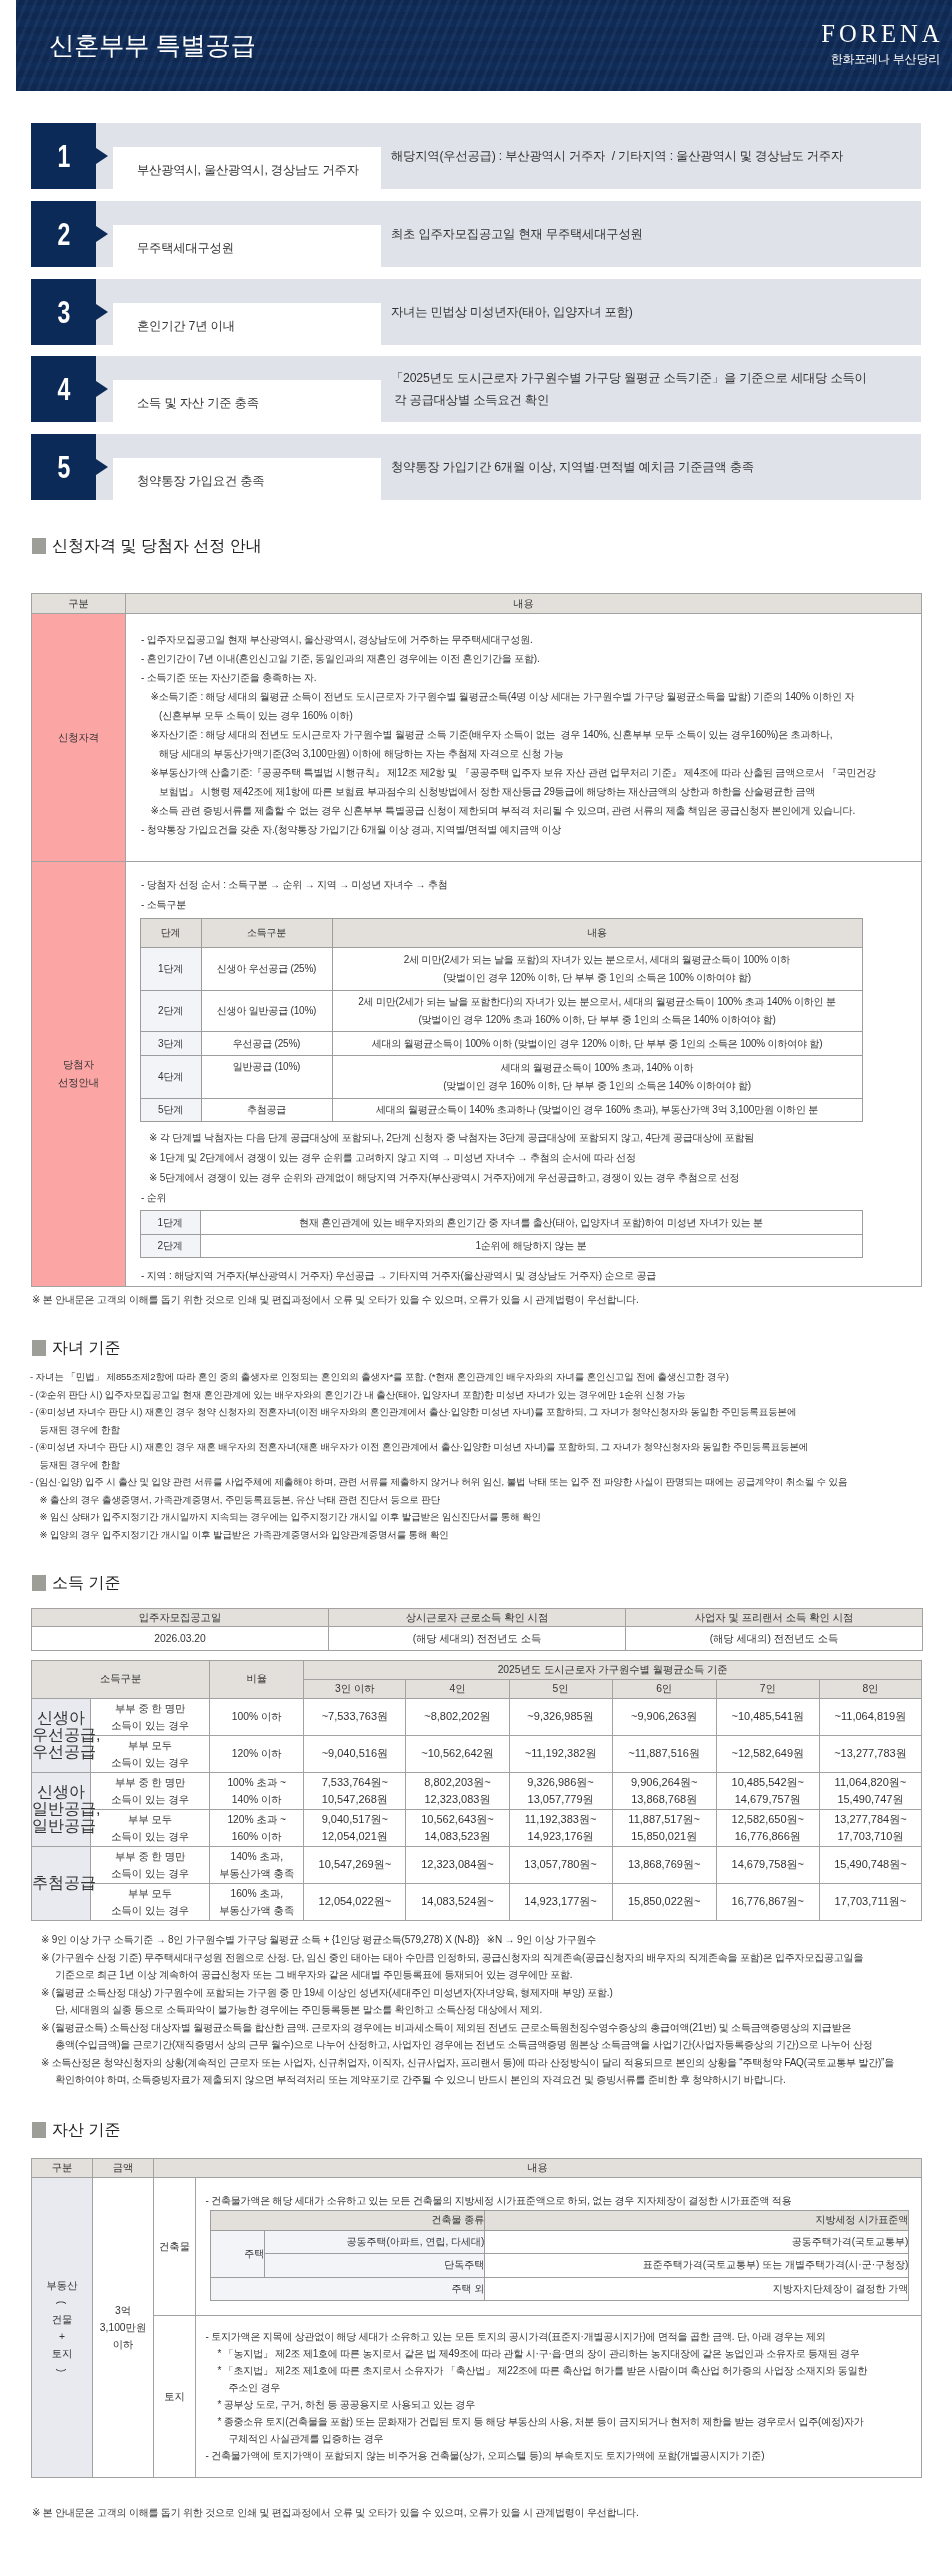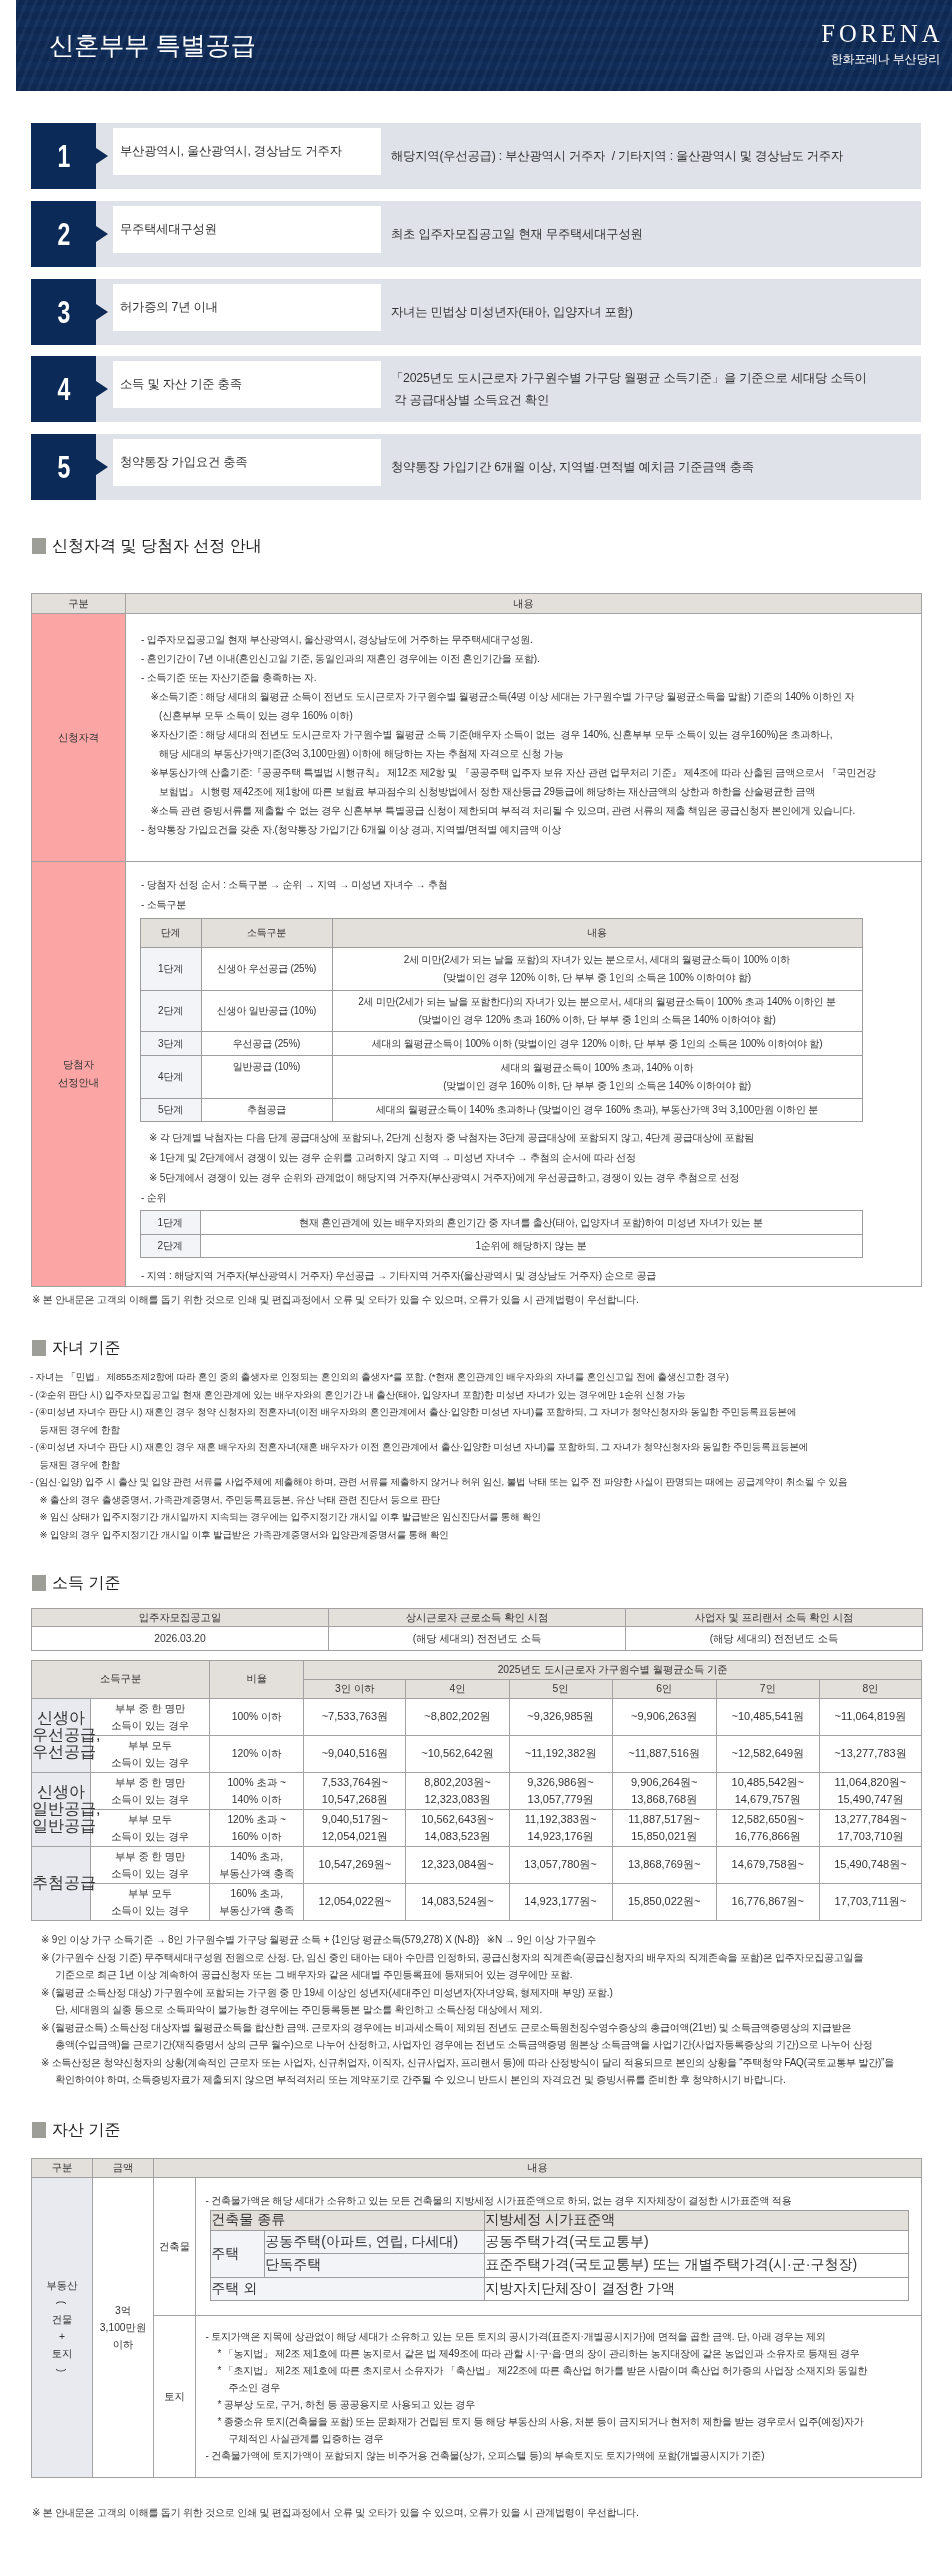--- a/index.html
+++ b/index.html
@@ -13,21 +13,21 @@
     repeating-linear-gradient(0deg, rgba(0,0,0,0.07) 0px, rgba(0,0,0,0.07) 7.1px, rgba(0,0,0,0) 7.1px, rgba(0,0,0,0) 14.3px); }
 .hdr-title { position:absolute; left:33px; top:29px; font-size:25.4px; line-height:33px; color:#fff; letter-spacing:-0.4px; white-space:nowrap; }
 .brand { position:absolute; right:25.4px; top:19px; font-family:"Liberation Serif", serif; font-size:24.6px; line-height:30px; letter-spacing:4px; color:#fff; white-space:nowrap; }
 .brand-sub { position:absolute; right:29px; top:51px; font-size:12px; line-height:16px; color:#fff; white-space:nowrap; letter-spacing:-0.2px; }
 
 
 .step { position:absolute; left:31px; width:890px; height:66px; background:#dfe2e9; }
 .step-num { position:absolute; left:0; top:0; width:65px; height:66px; background:#0c2a57; color:#fff; font-weight:bold; font-size:32px; line-height:66px; text-align:center; }
 .step-num span { display:inline-block; transform:scaleX(0.72); }
 .step-arrow { position:absolute; left:65px; top:24.6px; width:0; height:0; border-top:8px solid transparent; border-bottom:8px solid transparent; border-left:12px solid #0c2a57; }
-.step-box { position:absolute; left:82px; top:5px; width:268px; height:47px; background:#fff; padding-left:7px; font-size:12.3px; line-height:47px; color:#333; white-space:nowrap; letter-spacing:-0.2px; }
+.step-box { position:absolute; left:82px; top:24px; width:268px; height:47px; background:#fff; padding-left:24px; font-size:12.3px; line-height:47px; color:#333; white-space:nowrap; letter-spacing:-0.2px; }
 .step-desc { position:absolute; left:360px; top:0; height:66px; display:flex; align-items:center; font-size:12.3px; line-height:22px; color:#333; white-space:pre; letter-spacing:-0.2px; }
 
 
 .sec-head { position:absolute; left:32px; width:476px; height:19px; }
 .sec-marker { position:absolute; left:0; top:1.6px; width:13.5px; height:16px; background:#9c9e97; }
 .sec-title { position:absolute; left:20px; top:0; font-size:16px; line-height:19px; color:#222; white-space:nowrap; }
 
 
 table { border-collapse:collapse; table-layout:fixed; }
 .tbl { position:absolute; left:31px; width:891px; border-top:1.6px solid #8a8a8a; }
@@ -71,21 +71,21 @@
 
 
 .ast .acat, .ast .aamt { text-align:center; vertical-align:middle; font-size:10.3px; }
 .ast .acat { background:#e8eaef; }
 .vl { line-height:17px; white-space:nowrap; }
 .rot { display:inline-block; transform:rotate(90deg); }
 .ast .sub { text-align:center; vertical-align:middle; font-size:10.3px; }
 .b-cnt { padding:12.7px 0 0 9.5px; }
 .bl { font-size:10px; line-height:19px; white-space:pre; color:#333; letter-spacing:-0.2px; }
 .binner { width:698px; margin-left:4.8px; border-top:1.6px solid #999; }
-.binner th, .binner td { border:0.8px solid #9d9d9d; font-weight:normal; font-size:14px; text-align:left; vertical-align:middle; white-space:pre; color:#333; }
+.binner th, .binner td { border:0.8px solid #9d9d9d; font-weight:normal; font-size:10px; text-align:right; vertical-align:middle; white-space:pre; color:#333; }
 .binner th { background:#e3e0db; }
 .binner .bl2 { background:#f2f4f8; }
 .l-cnt { padding:12px 0 0 9.5px; }
 .ll { font-size:10px; line-height:17px; white-space:pre; color:#333; letter-spacing:-0.2px; }
 .ll.s { padding-left:12px; }
 .ll.sc { padding-left:23px; }
 </style>
 </head>
 <body>
 
@@ -103,21 +103,21 @@
 </div>
 <div class="step" style="top:201px">
   <div class="step-num"><span>2</span></div>
   <div class="step-arrow"></div>
   <div class="step-box">무주택세대구성원</div>
   <div class="step-desc">최초 입주자모집공고일 현재 무주택세대구성원</div>
 </div>
 <div class="step" style="top:279px">
   <div class="step-num"><span>3</span></div>
   <div class="step-arrow"></div>
-  <div class="step-box">허가증의 7년 이내</div>
+  <div class="step-box">혼인기간 7년 이내</div>
   <div class="step-desc">자녀는 민법상 미성년자(태아, 입양자녀 포함)</div>
 </div>
 <div class="step" style="top:356px">
   <div class="step-num"><span>4</span></div>
   <div class="step-arrow"></div>
   <div class="step-box">소득 및 자산 기준 충족</div>
   <div class="step-desc">「2025년도 도시근로자 가구원수별 가구당 월평균 소득기준」을 기준으로 세대당 소득이
  각 공급대상별 소득요건 확인</div>
 </div>
 <div class="step" style="top:434px">

